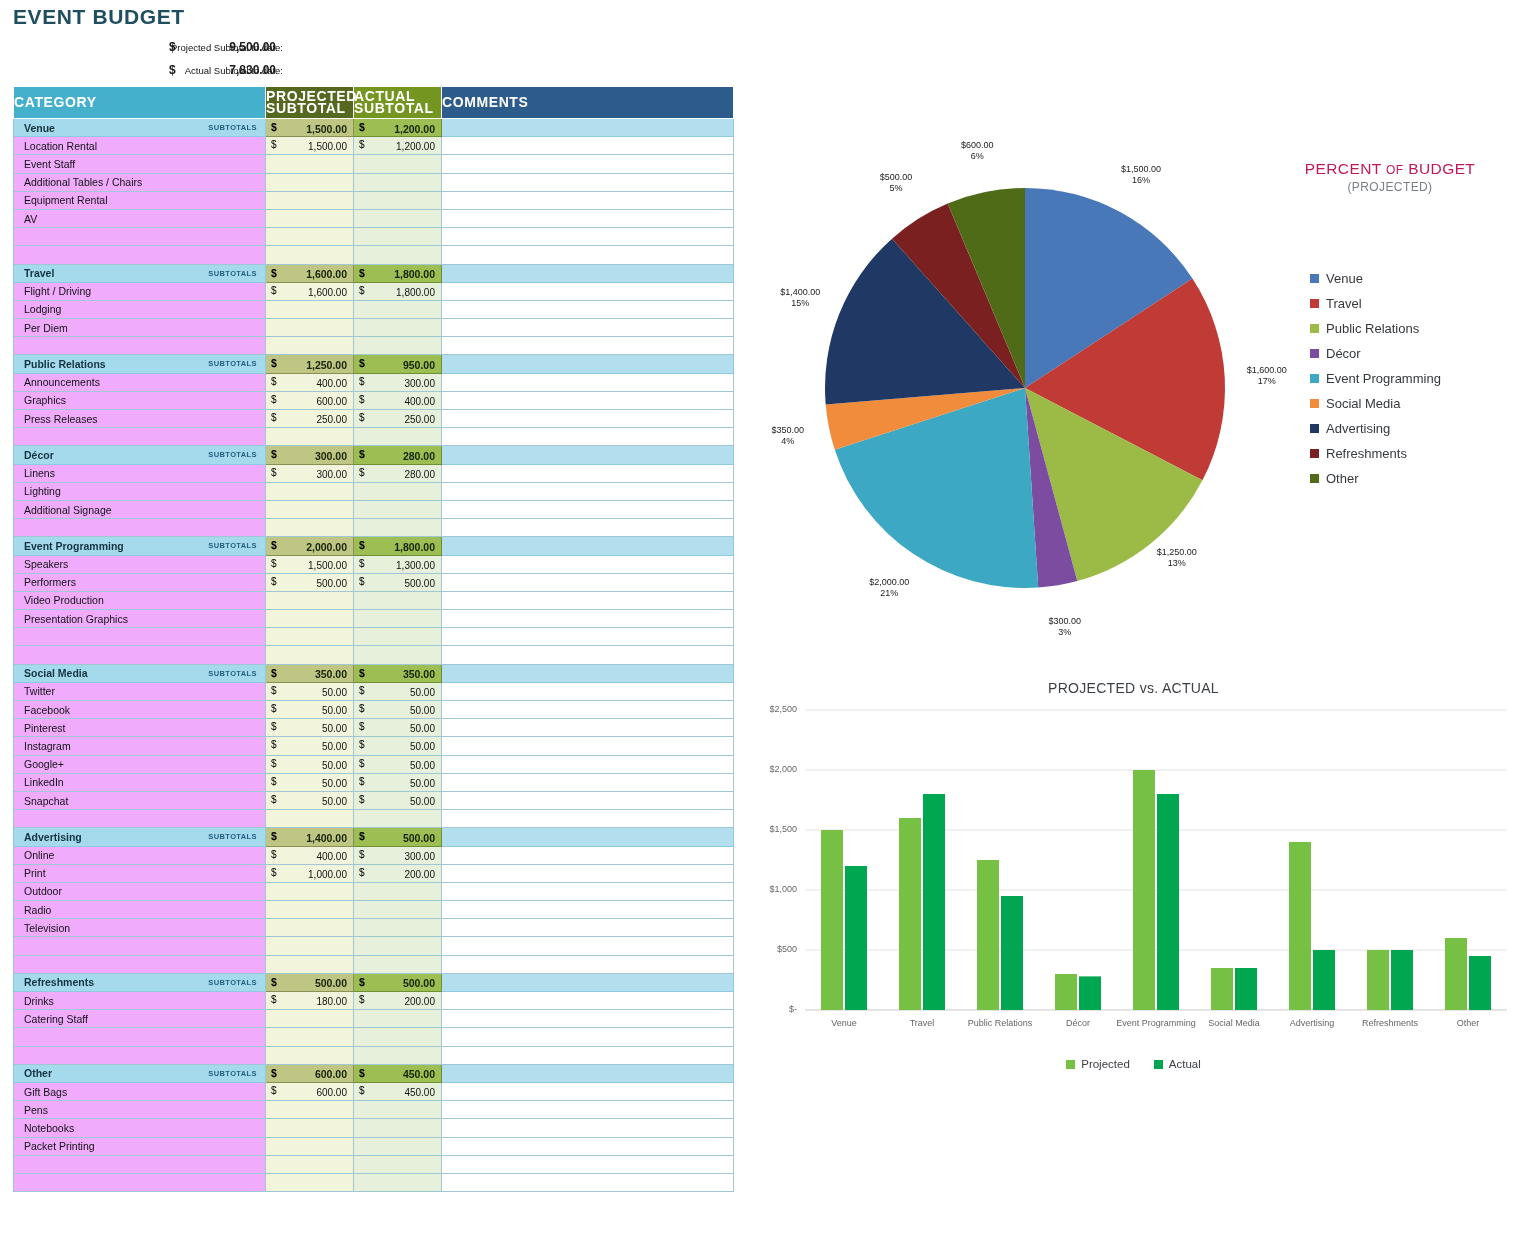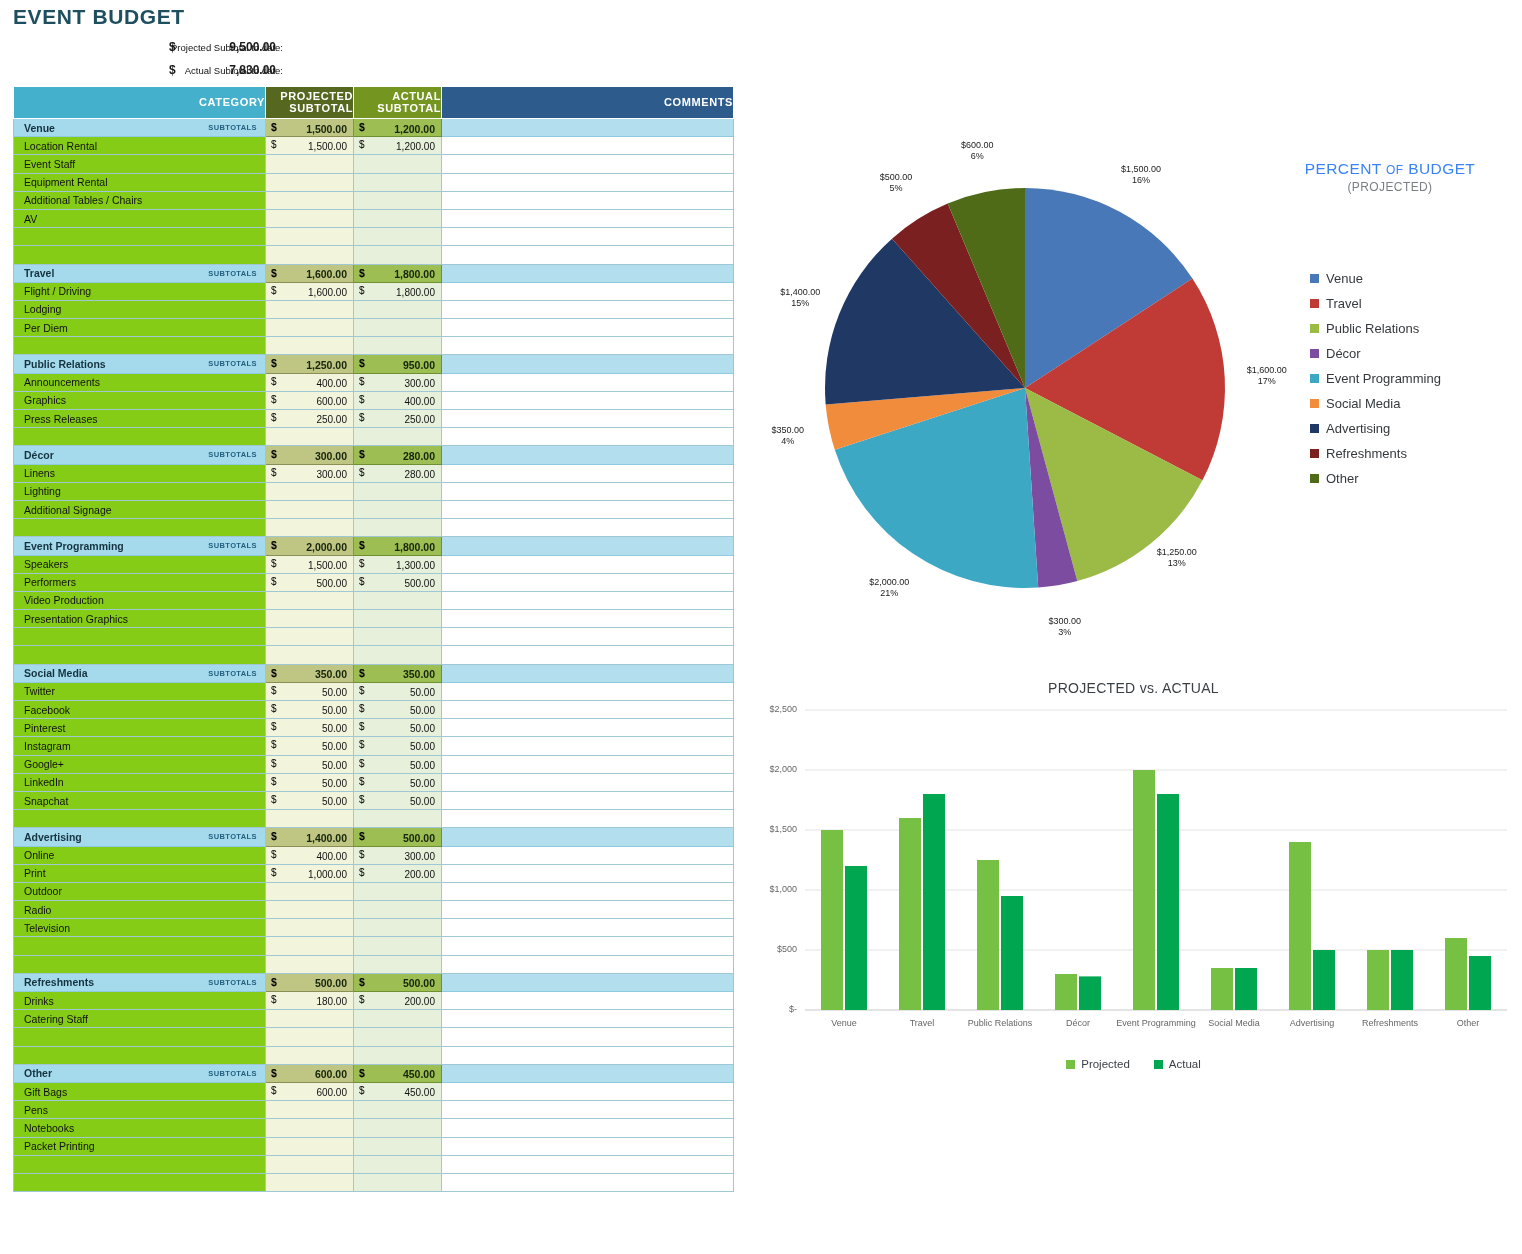--- a/index.html
+++ b/index.html
@@ -43,22 +43,22 @@
     table-layout: fixed;
   }
   table.budget td, table.budget th { padding: 0; }
 
   col.c-cat  { width: 252px; }
   col.c-proj { width: 88px; }
   col.c-act  { width: 88px; }
   col.c-com  { width: 292px; }
 
   thead th {
-    height: 32px; color: #ffffff; font-size: 11px; font-weight: bold;
-    letter-spacing: .6px; text-align: right; vertical-align: middle;
+    height: 32px; color: #ffffff; font-size: 14px; font-weight: bold;
+    letter-spacing: .6px; text-align: left; vertical-align: middle;
     line-height: 11.5px;
     border: 1px solid #ffffff;
   }
   th.h-cat  { background: #45B0CC; }
   th.h-proj { background: #56671F; }
   th.h-act  { background: #74951F; }
   th.h-com  { background: #2D5C8C; }
 
   tbody tr { height: 18.2px; }
 
@@ -75,21 +75,21 @@
     color: #23607f;
   }
   tr.sub td.proj { background: #BFC583; border-color:#8a8f55; }
   tr.sub td.act  { background: #9CBE52; border-color:#6f8f33; }
   tr.sub td.com  { background: #B3DEEE; }
   tr.sub td.proj .v, tr.sub td.act .v { font-weight: bold; font-size: 10.5px; color:#16240a; }
 
   
   tr.item td { border: 1px solid #9fc7d4; }
   tr.item td.cat {
-    background: #84cc16; font-size: 10.5px; color: #111;
+    background: #f0abfc; font-size: 10.5px; color: #111;
     padding-left: 10px;
   }
   tr.item td.proj { background: #F2F5DC; }
   tr.item td.act  { background: #E7F0DA; }
   tr.item td.com  { background: #ffffff; }
   tr.item td.proj .v, tr.item td.act .v { font-size: 10px; color: #111; }
 
   
   td.proj, td.act { position: relative; }
   td.proj .cur, td.act .cur {
@@ -100,21 +100,21 @@
     display: block; text-align: right; padding-right: 6px; padding-top: 2px;
   }
 
   
   #charts { position: absolute; left: 745px; top: 0; width: 777px; height: 1254px; }
 
   
   #pie-block { position: absolute; left: 0; top: 130px; width: 777px; height: 520px; }
   #pie-title {
     position: absolute; left: 520px; top: 30px; width: 250px;
-    text-align: center; font-size: 15.5px; color: #3b82f6; letter-spacing: .4px;
+    text-align: center; font-size: 15.5px; color: #be185d; letter-spacing: .4px;
   }
   #pie-title .small { font-size: 12px; }
   #pie-subtitle {
     position: absolute; left: 520px; top: 50px; width: 250px;
     text-align: center; font-size: 12px; color: #7a7f85; letter-spacing: .4px;
   }
   #pie-svg { position: absolute; left: 55px; top: 28px; }
   .pie-lbl {
     position: absolute; text-align: center; font-size: 9px;
     color: #222; line-height: 11px; white-space: nowrap;
@@ -211,27 +211,27 @@
             </td>
             <td class="com"></td>
           </tr>
           <tr class="item">
             <td class="cat">Event Staff</td>
             <td class="proj"></td>
             <td class="act"></td>
             <td class="com"></td>
           </tr>
           <tr class="item">
+            <td class="cat">Additional Tables / Chairs</td>
+            <td class="proj"></td>
+            <td class="act"></td>
+            <td class="com"></td>
+          </tr>
+          <tr class="item">
             <td class="cat">Equipment Rental</td>
-            <td class="proj"></td>
-            <td class="act"></td>
-            <td class="com"></td>
-          </tr>
-          <tr class="item">
-            <td class="cat">Additional Tables / Chairs</td>
             <td class="proj"></td>
             <td class="act"></td>
             <td class="com"></td>
           </tr>
           <tr class="item">
             <td class="cat">AV</td>
             <td class="proj"></td>
             <td class="act"></td>
             <td class="com"></td>
           </tr>

